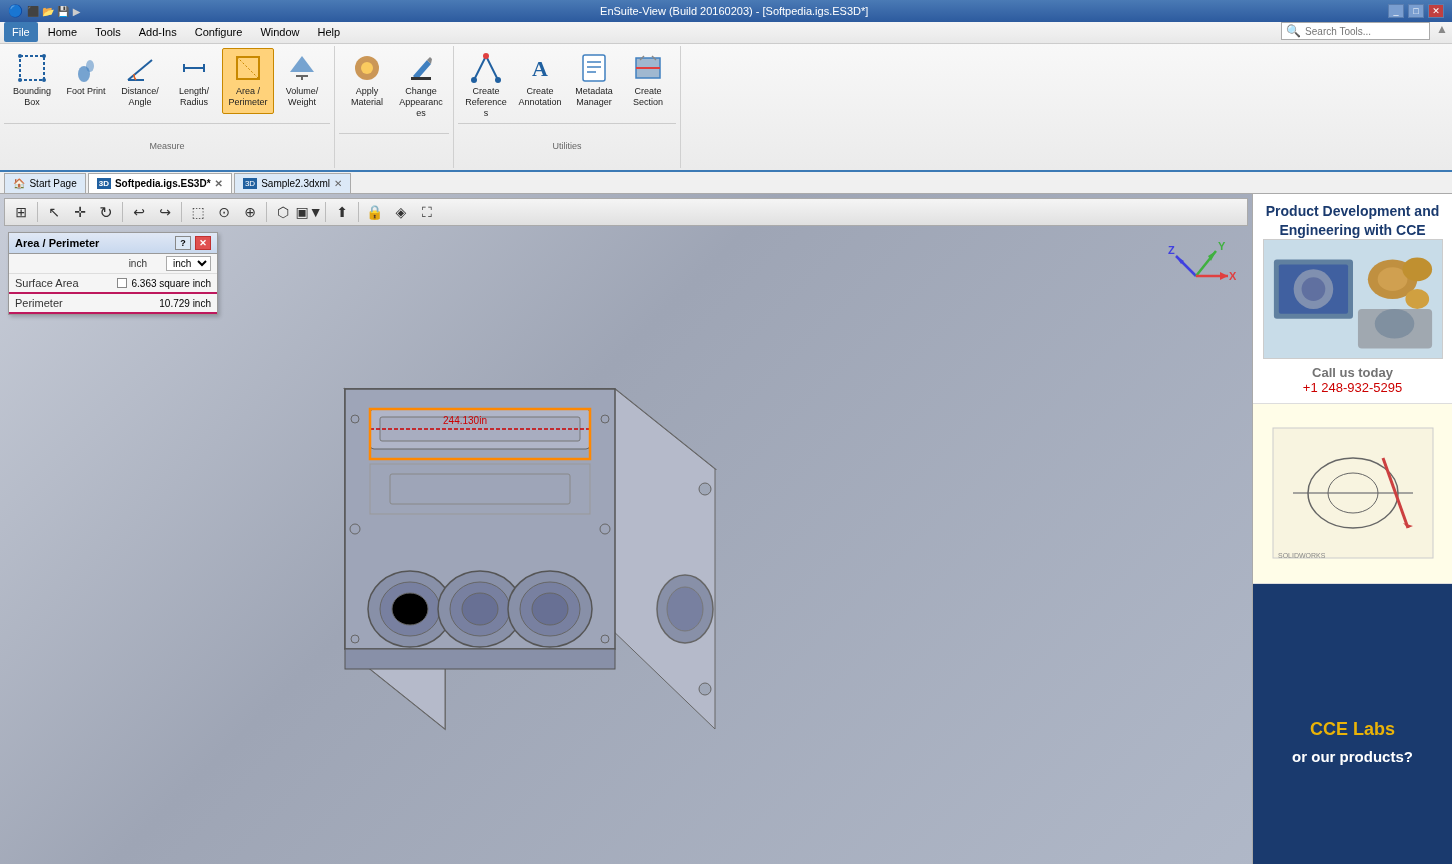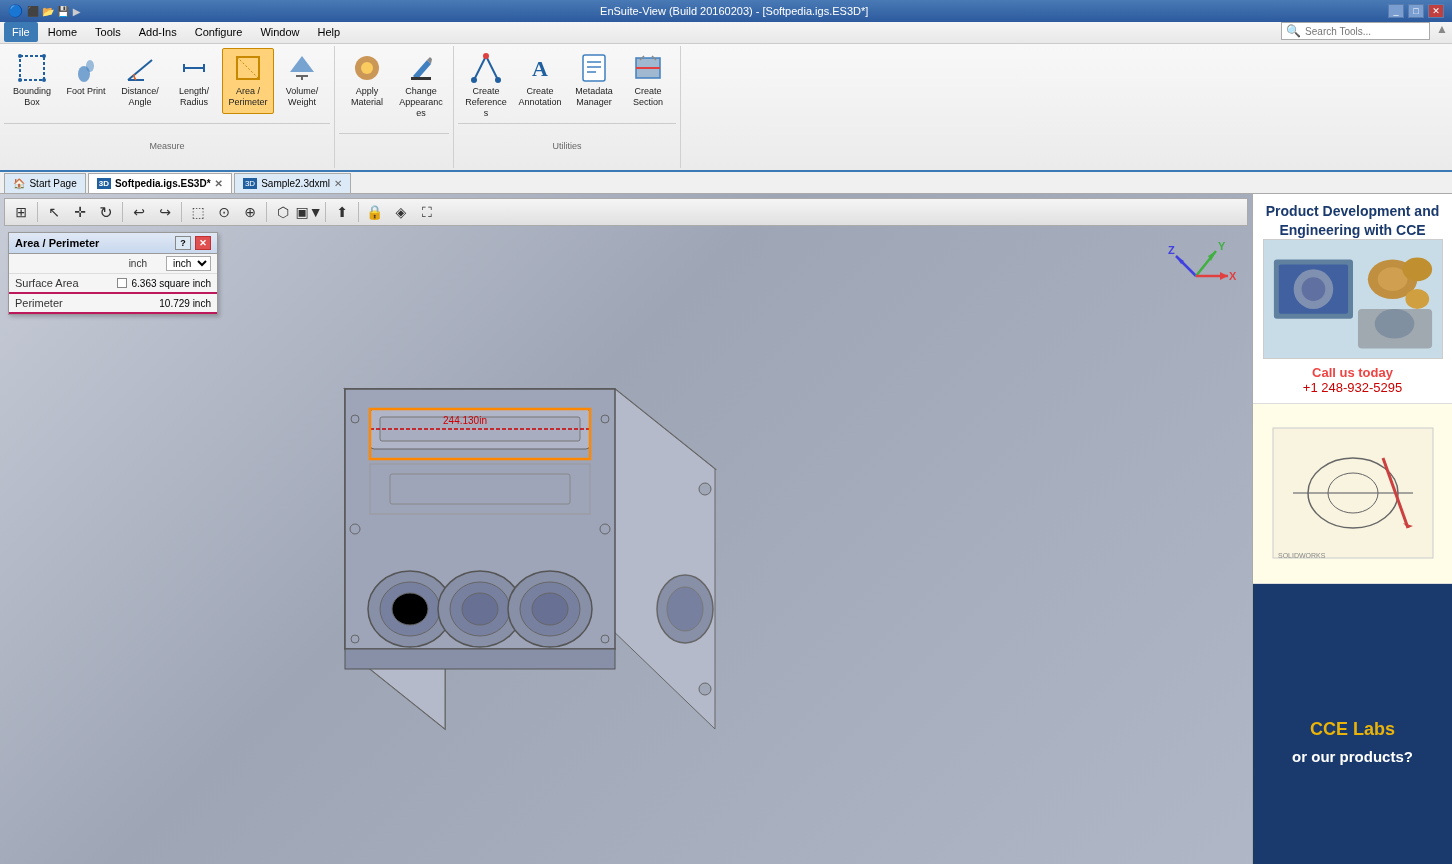--- a/index.html
+++ b/index.html
@@ -281,21 +281,21 @@
       height: 120px;
       background: linear-gradient(135deg, #d4e8f7, #a8c8e8);
       border: 1px solid #ccc;
       display: flex;
       align-items: center;
       justify-content: center;
       position: relative;
       overflow: hidden;
       margin: 0 auto 6px;
     }
-    .ad-phone { font-size: 13px; font-weight: bold; color: #ef4444; }
+    .ad-phone { font-size: 13px; font-weight: bold; color: #737373; }
     .ad-phone-num { color: #cc0000; font-size: 13px; font-weight: normal; }
     .ad-block2 {
       padding: 8px;
       background: #fffde8;
       border-bottom: 1px solid #ddd;
       min-height: 180px;
       display: flex;
       align-items: center;
       justify-content: center;
     }

